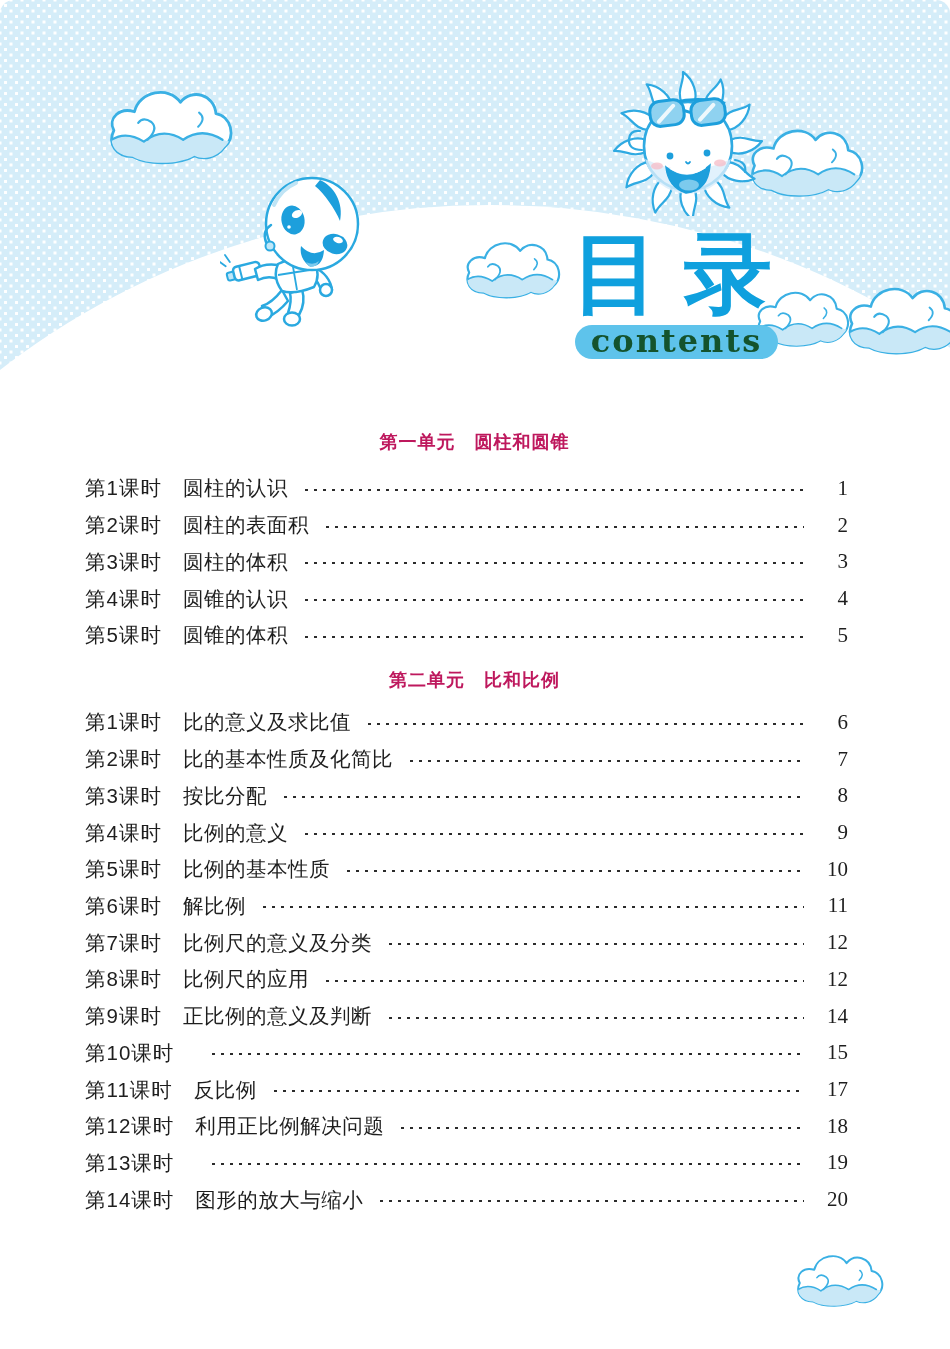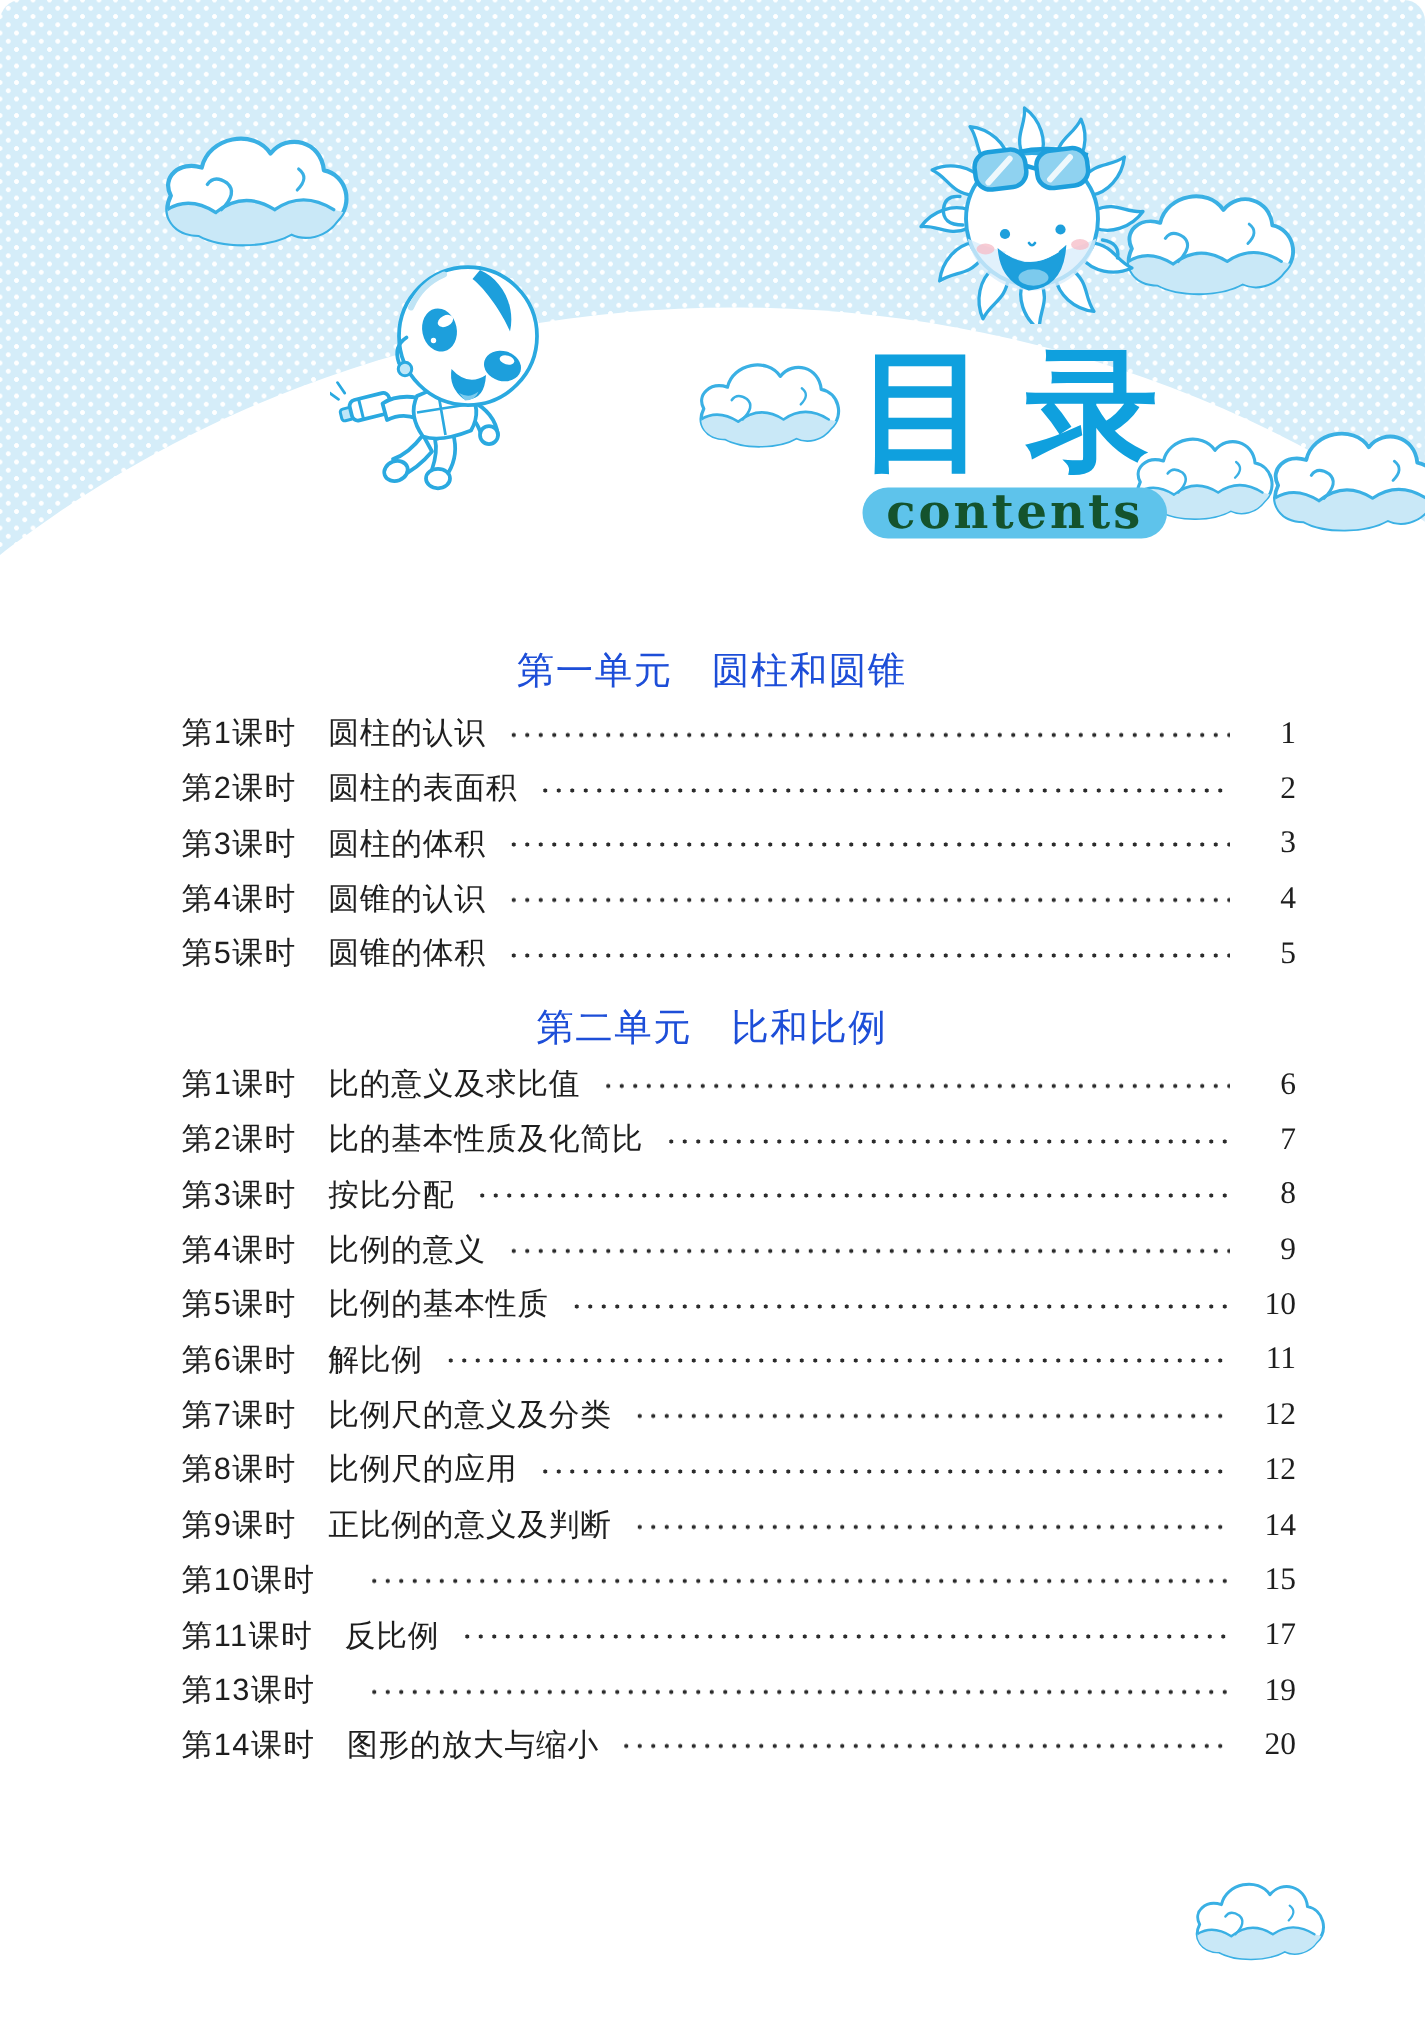--- a/index.html
+++ b/index.html
@@ -33,25 +33,25 @@
   .title-pill{
     position:absolute;left:575px;top:325px;width:203px;height:34px;
     background:#5ec3eb;border-radius:17px;color:#14532d;text-align:center;
     font-family:"DejaVu Serif","Liberation Serif",serif;font-weight:bold;
     font-size:32px;line-height:33px;letter-spacing:2px;
   }
   
   .toc{position:absolute;left:85px;top:0;width:779px;height:1349px;}
   .sec-heading{
     position:absolute;left:0;right:0;margin:0;text-align:center;
-    font-size:25px;font-weight:normal;color:#1d4ed8;letter-spacing:1px;
+    font-size:18px;font-weight:bold;color:#be185d;letter-spacing:1px;
   }
   #sec0-heading{top:430px;}
   #sec1-heading{top:668px;text-align:center;}
-  .rows{position:absolute;left:0;right:0;margin-left:36px;}
+  .rows{position:absolute;left:0;right:16px;}
   #sec0-rows{top:470px;}
   #sec1-rows{top:704px;}
   .toc-row{display:flex;align-items:center;height:36.72px;font-size:20.5px;color:#1e1e1e;}
   .toc-row .label{white-space:nowrap;letter-spacing:1px;margin-right:21px;}
   .toc-row .title{white-space:nowrap;letter-spacing:0.5px;}
   .toc-row .leader{
     flex:1;height:6px;margin:3px 12px 0 14px;
     background-image:radial-gradient(circle,#2b2b2b 1.25px, transparent 1.5px);
     background-size:9px 6px;background-repeat:repeat-x;background-position:0 50%;
   }
@@ -273,20 +273,26 @@
           <span class="leader"></span>
           <span class="pagenum">15</span>
         </div>
         <div class="toc-row">
           <span class="label">第11课时</span>
           <span class="title">反比例</span>
           <span class="leader"></span>
           <span class="pagenum">17</span>
         </div>
         <div class="toc-row">
+          <span class="label">第12课时</span>
+          <span class="title">利用正比例解决问题</span>
+          <span class="leader"></span>
+          <span class="pagenum">18</span>
+        </div>
+        <div class="toc-row">
           <span class="label">第13课时</span>
           <span class="leader"></span>
           <span class="pagenum">19</span>
         </div>
         <div class="toc-row">
           <span class="label">第14课时</span>
           <span class="title">图形的放大与缩小</span>
           <span class="leader"></span>
           <span class="pagenum">20</span>
         </div>

